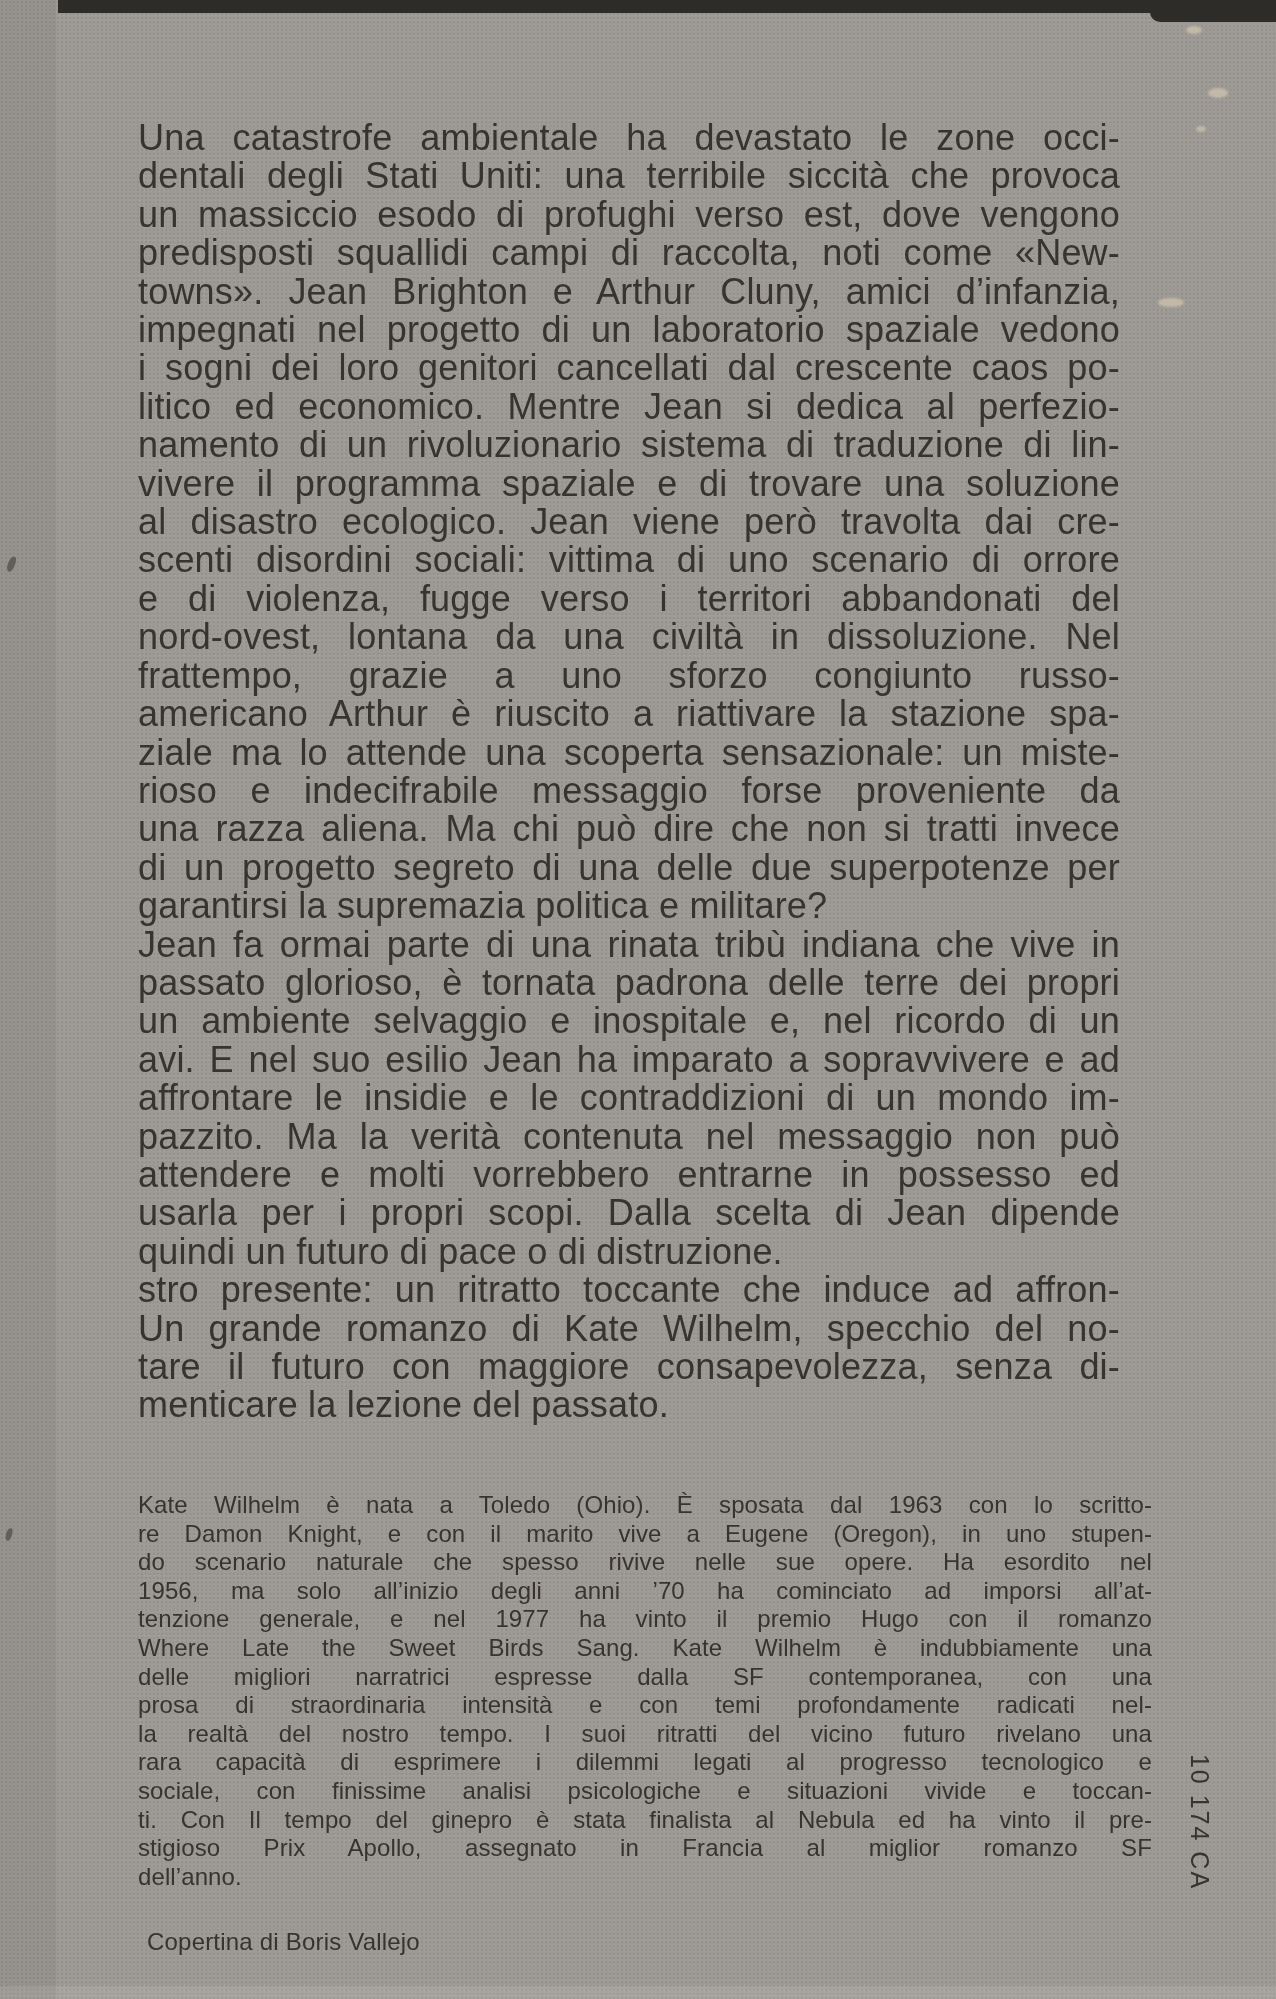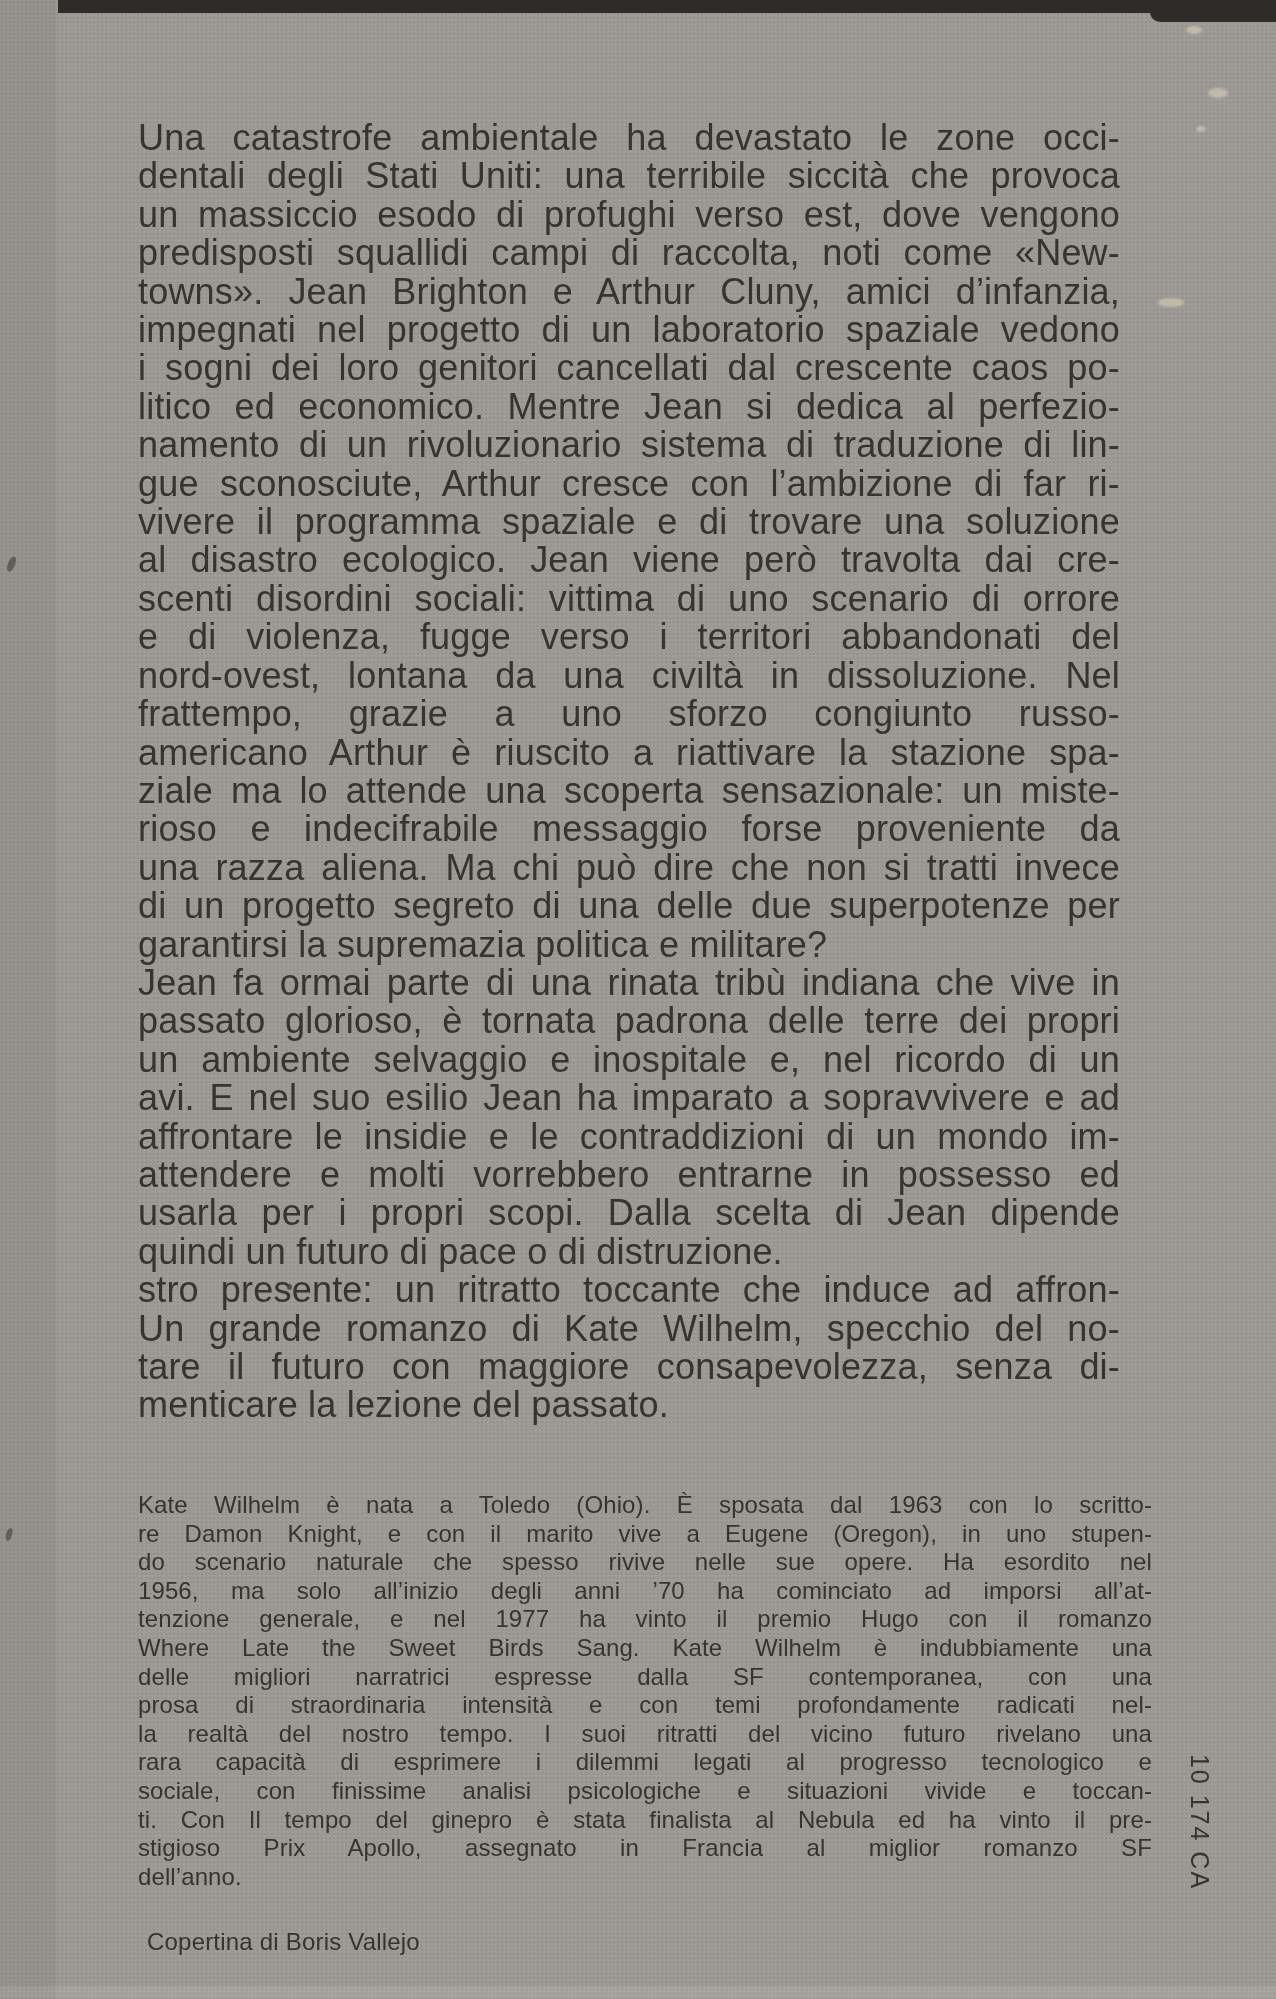--- a/index.html
+++ b/index.html
@@ -103,40 +103,40 @@
     <div>
         <div class="line"><span>Una catastrofe ambientale ha devastato le zone occi-</span></div>
         <div class="line"><span>dentali degli Stati Uniti: una terribile siccità che provoca</span></div>
         <div class="line"><span>un massiccio esodo di profughi verso est, dove vengono</span></div>
         <div class="line"><span>predisposti squallidi campi di raccolta, noti come «New-</span></div>
         <div class="line"><span>towns». Jean Brighton e Arthur Cluny, amici d’infanzia,</span></div>
         <div class="line"><span>impegnati nel progetto di un laboratorio spaziale vedono</span></div>
         <div class="line"><span>i sogni dei loro genitori cancellati dal crescente caos po-</span></div>
         <div class="line"><span>litico ed economico. Mentre Jean si dedica al perfezio-</span></div>
         <div class="line"><span>namento di un rivoluzionario sistema di traduzione di lin-</span></div>
-        <div class="line"><span>gue sconosciute, Arthur cresce con l’ambizione di far ri-</span></div>
         <div class="line"><span>vivere il programma spaziale e di trovare una soluzione</span></div>
         <div class="line"><span>al disastro ecologico. Jean viene però travolta dai cre-</span></div>
         <div class="line"><span>scenti disordini sociali: vittima di uno scenario di orrore</span></div>
         <div class="line"><span>e di violenza, fugge verso i territori abbandonati del</span></div>
         <div class="line"><span>nord-ovest, lontana da una civiltà in dissoluzione. Nel</span></div>
         <div class="line"><span>frattempo, grazie a uno sforzo congiunto russo-</span></div>
         <div class="line"><span>americano Arthur è riuscito a riattivare la stazione spa-</span></div>
         <div class="line"><span>ziale ma lo attende una scoperta sensazionale: un miste-</span></div>
         <div class="line"><span>rioso e indecifrabile messaggio forse proveniente da</span></div>
         <div class="line"><span>una razza aliena. Ma chi può dire che non si tratti invece</span></div>
         <div class="line"><span>di un progetto segreto di una delle due superpotenze per</span></div>
         <div class="line last-line"><span>garantirsi la supremazia politica e militare?</span></div>
       </div>
     <div>
         <div class="line"><span>Jean fa ormai parte di una rinata tribù indiana che vive in</span></div>
         <div class="line"><span>passato glorioso, è tornata padrona delle terre dei propri</span></div>
         <div class="line"><span>un ambiente selvaggio e inospitale e, nel ricordo di un</span></div>
         <div class="line"><span>avi. E nel suo esilio Jean ha imparato a sopravvivere e ad</span></div>
         <div class="line"><span>affrontare le insidie e le contraddizioni di un mondo im-</span></div>
+        <div class="line"><span>pazzito. Ma la verità contenuta nel messaggio non può</span></div>
         <div class="line"><span>attendere e molti vorrebbero entrarne in possesso ed</span></div>
         <div class="line"><span>usarla per i propri scopi. Dalla scelta di Jean dipende</span></div>
         <div class="line last-line"><span>quindi un futuro di pace o di distruzione.</span></div>
       </div>
     <div>
         <div class="line"><span>stro presente: un ritratto toccante che induce ad affron-</span></div>
         <div class="line"><span>Un grande romanzo di Kate Wilhelm, specchio del no-</span></div>
         <div class="line"><span>tare il futuro con maggiore consapevolezza, senza di-</span></div>
         <div class="line last-line"><span>menticare la lezione del passato.</span></div>
       </div>

